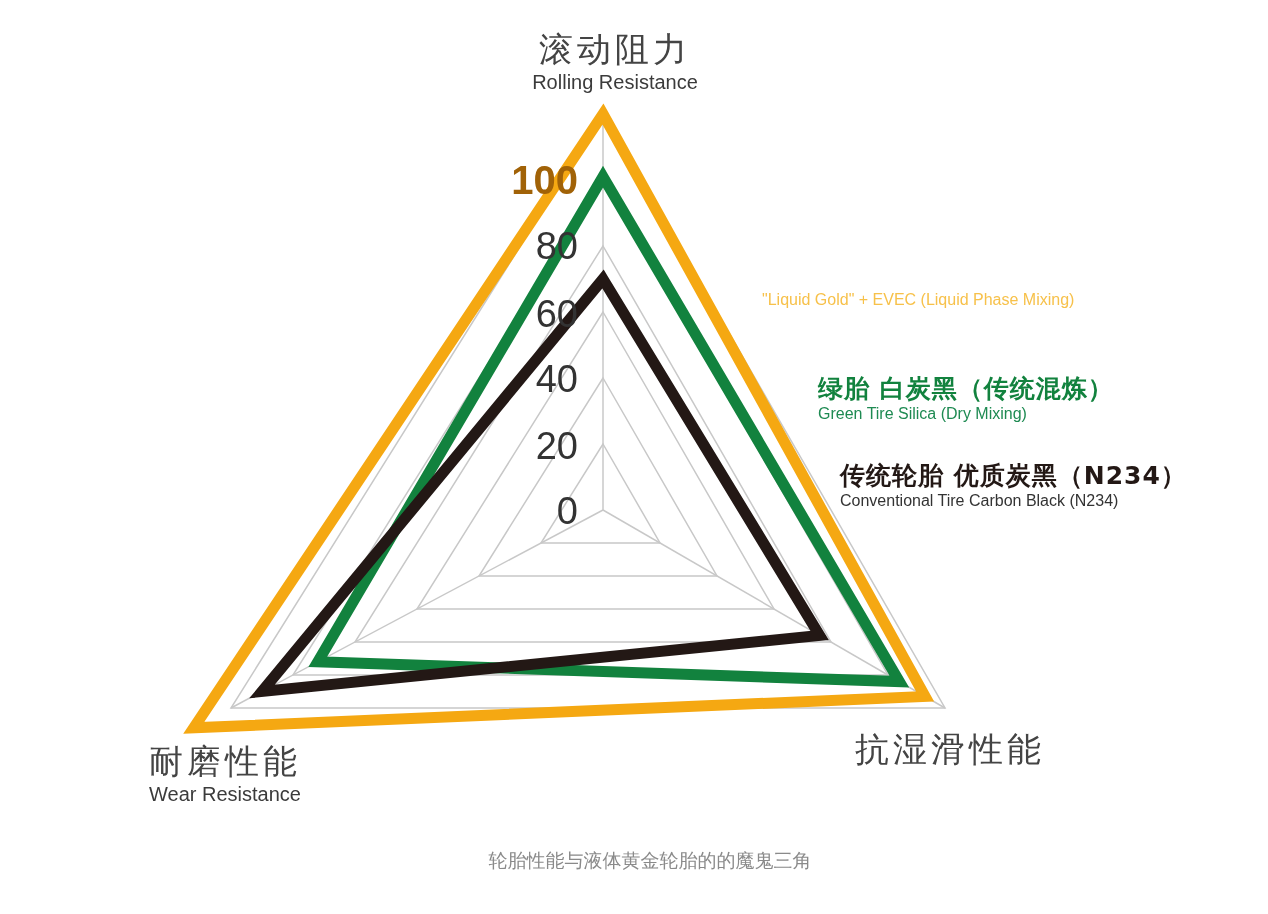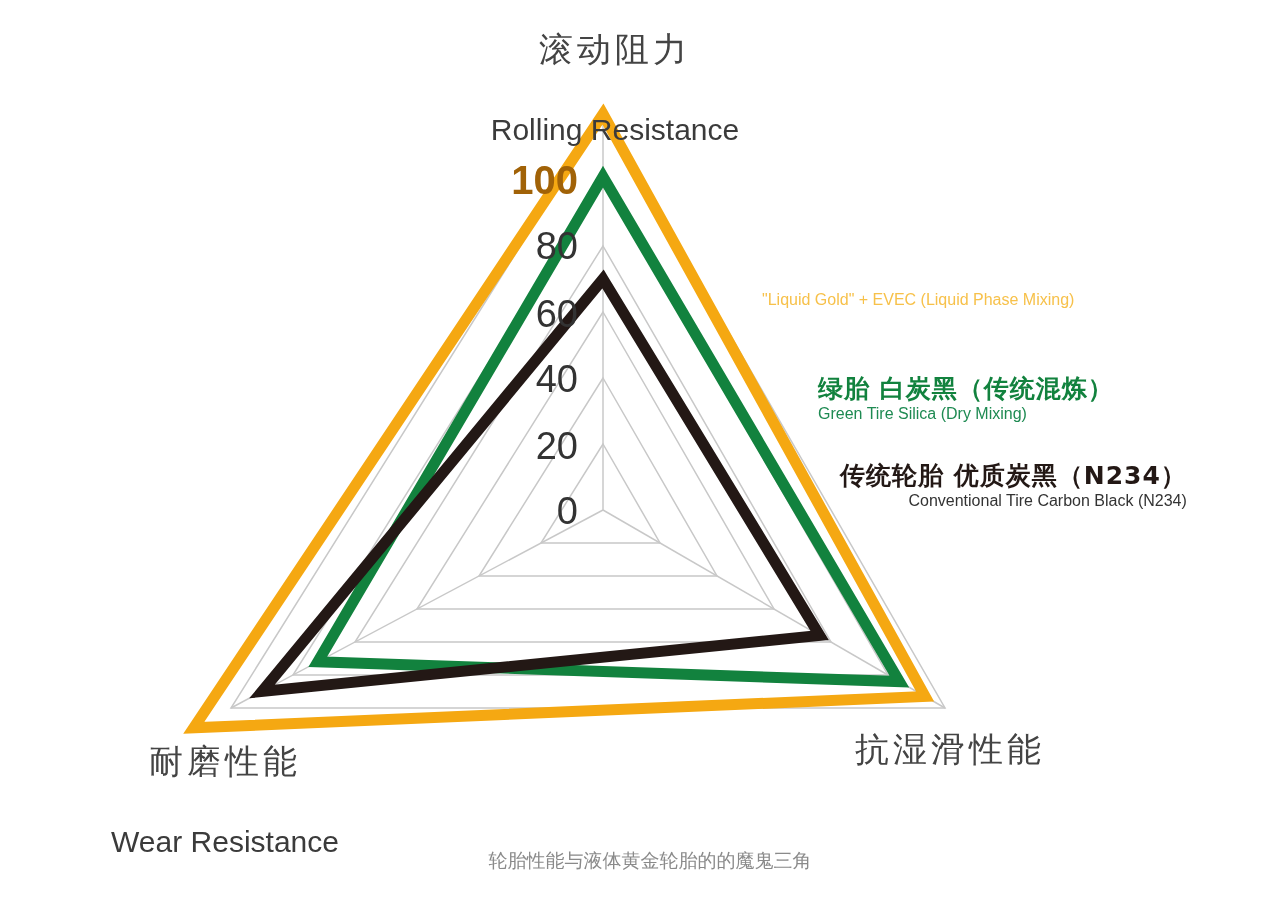--- a/index.html
+++ b/index.html
@@ -1,21 +1,21 @@
 <!DOCTYPE html>
 <html><head>
 <meta charset="utf-8">
 <style>
   html, body { margin:0; padding:0; background:#ffffff; }
   body { width:1268px; height:914px; position:relative; overflow:hidden;
          font-family:"Liberation Sans","DejaVu Sans",sans-serif; }
   #chart { position:absolute; left:0; top:0; width:1268px; height:914px; }
   .axis-label { position:absolute; text-align:center; color:#3a3a3a; }
   .axis-label .zh { font-family:"DejaVu Sans",sans-serif; font-size:34px; letter-spacing:4px; line-height:38px; color:#444; font-weight:300; }
-  .axis-label .en { font-size:30px; line-height:28px; color:#3b3b3b;margin-top:48px; }
+  .axis-label .en { font-size:20px; line-height:28px; color:#3b3b3b; }
   .legend-item { position:absolute; }
   .legend-item .zh { font-family:"DejaVu Sans",sans-serif; font-weight:bold; font-size:25px; line-height:30px; letter-spacing:1px; }
   .legend-item .en { font-size:16px; line-height:20px; }
   .tick { position:absolute; font-size:38px; color:#333; font-family:"Liberation Sans",sans-serif; text-align:right; width:90px; line-height:40px; }
   .tick.big { font-size:40px; font-weight:bold; color:#a16207; }
   .caption { position:absolute; left:0; width:1268px; top:848px; text-align:center;
              font-family:"DejaVu Sans",sans-serif; font-size:19px; color:#8a8a8a;padding-left:16px; }
 </style>
 </head>
 <body>
@@ -60,16 +60,16 @@
 
 <div class="legend-item" style="left:762px;top:290px;">
   <div class="en" style="color:#F7C14A;">"Liquid Gold" + EVEC (Liquid Phase Mixing)</div>
 </div>
 <div class="legend-item" style="left:818px;top:374px;">
   <div class="zh" style="color:#12823E;">绿胎 白炭黑（传统混炼）</div>
   <div class="en" style="color:#1E8A52;">Green Tire Silica (Dry Mixing)</div>
 </div>
 <div class="legend-item" style="left:840px;top:461px;">
   <div class="zh" style="color:#231815;">传统轮胎  优质炭黑（N234）</div>
-  <div class="en" style="color:#333333;text-align:right;">Conventional Tire Carbon Black (N234)</div>
+  <div class="en" style="color:#333333;">Conventional Tire Carbon Black (N234)</div>
 </div>
 
 <div class="caption">轮胎性能与液体黄金轮胎的的魔鬼三角</div>
 
 </body></html>

